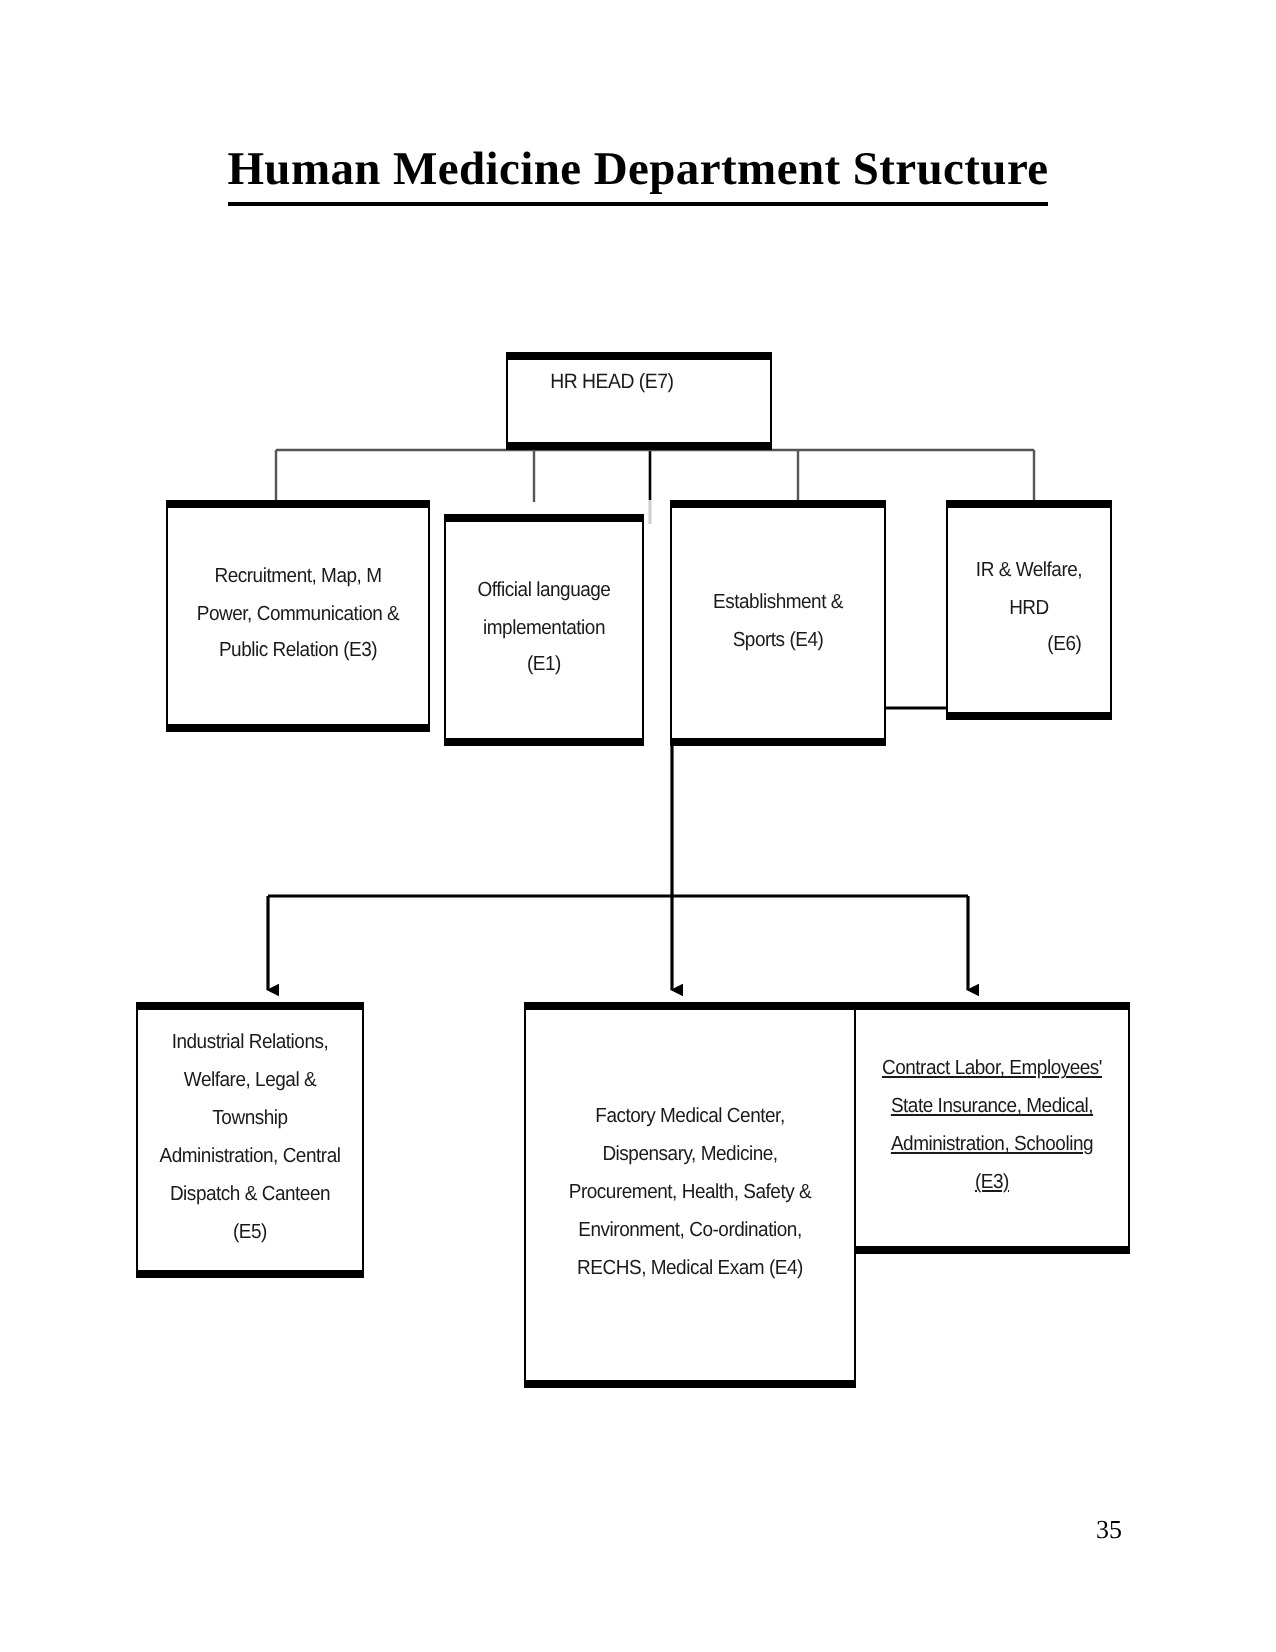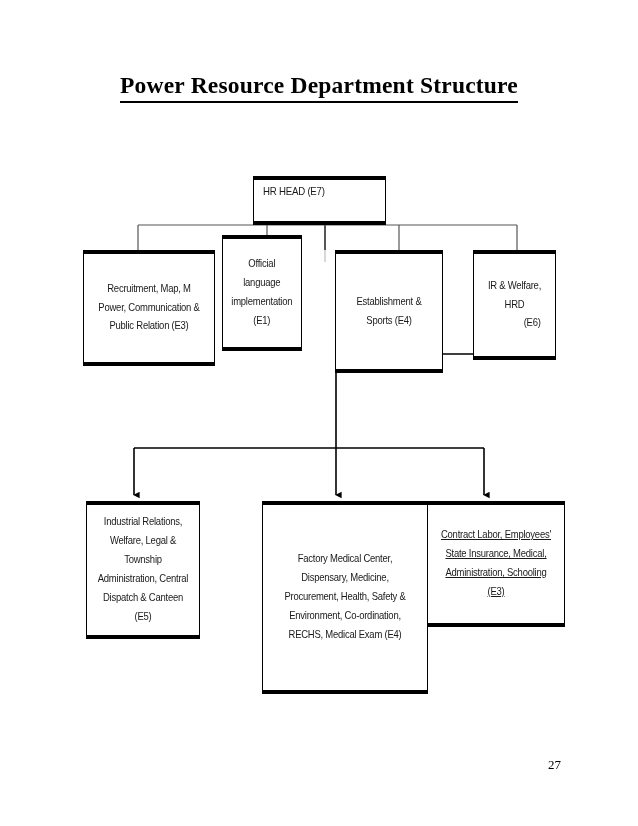--- a/index.html
+++ b/index.html
@@ -71,20 +71,21 @@
     padding: 0 7px;
     transform: scaleX(0.93);
   }
 
   
   .node.root {
     align-items: flex-start;
     justify-content: flex-start;
     border-top-width: 4px;
     border-bottom-width: 4px;
+    padding-left: 12px;
   }
   .node.root .txt {
     text-align: left;
     padding: 5px 0 0 7px;
     font-size: 10.4px;
     line-height: 1.3;
   }
 
   
   .node.shift-right .txt {
@@ -102,21 +103,21 @@
     top: 757px;
     font-family: "Liberation Serif", serif;
     font-size: 13px;
     color: #000000;
   }
 </style>
 </head>
 <body>
 
 <div class="page-title">
-  <span class="inner">Power Resource Department Structure</span>
+  <span class="inner">Human Medicine Department Structure</span>
 </div>
 
 <div class="chart">
 
   <svg width="638" height="826">
     <defs>
       <marker id="arrowhead" markerWidth="7" markerHeight="7" refX="3.2" refY="5.6" orient="auto" markerUnits="userSpaceOnUse">
         <polygon points="0,0 6.4,0 3.2,6.4" fill="#000000"></polygon>
       </marker>
     </defs>
@@ -142,42 +143,42 @@
   </svg>
 
   <div class="node root" style="left:253px; top:176px; width:133px; height:49px;">
     <div class="txt">HR HEAD (E7)</div>
   </div>
 
   <div class="node" style="left:83px; top:250px; width:132px; height:116px;">
     <div class="txt">Recruitment, Map, M Power, Communication &amp; Public Relation (E3)</div>
   </div>
 
-  <div class="node" style="left:222px; top:235px; width:80px; height:116px;">
+  <div class="node" style="left:222px; top:257px; width:100px; height:116px;">
     <div class="txt">Official language implementation (E1)</div>
   </div>
 
   <div class="node" style="left:335px; top:250px; width:108px; height:123px;">
     <div class="txt">Establishment &amp; Sports (E4)</div>
   </div>
 
   <div class="node shift-right" style="left:473px; top:250px; width:83px; height:110px;">
     <div class="txt">
       <span class="l1">IR &amp; Welfare, HRD</span>
       <span class="l2">(E6)</span>
     </div>
   </div>
 
-  <div class="node" style="left:86px; top:501px; width:114px; height:138px;">
+  <div class="node" style="left:68px; top:501px; width:114px; height:138px;">
     <div class="txt">Industrial Relations, Welfare, Legal &amp; Township Administration, Central Dispatch &amp; Canteen (E5)</div>
   </div>
 
   <div class="node" style="left:262px; top:501px; width:166px; height:193px;">
     <div class="txt">Factory Medical Center, Dispensary, Medicine, Procurement, Health, Safety &amp; Environment, Co-ordination, RECHS, Medical Exam (E4)</div>
   </div>
 
   <div class="node" style="left:427px; top:501px; width:138px; height:126px;text-decoration:underline;">
     <div class="txt">Contract Labor, Employees' State Insurance, Medical, Administration, Schooling (E3)</div>
   </div>
 
 </div>
 
-<div class="page-number">27</div>
+<div class="page-number">35</div>
 
 </body></html>

